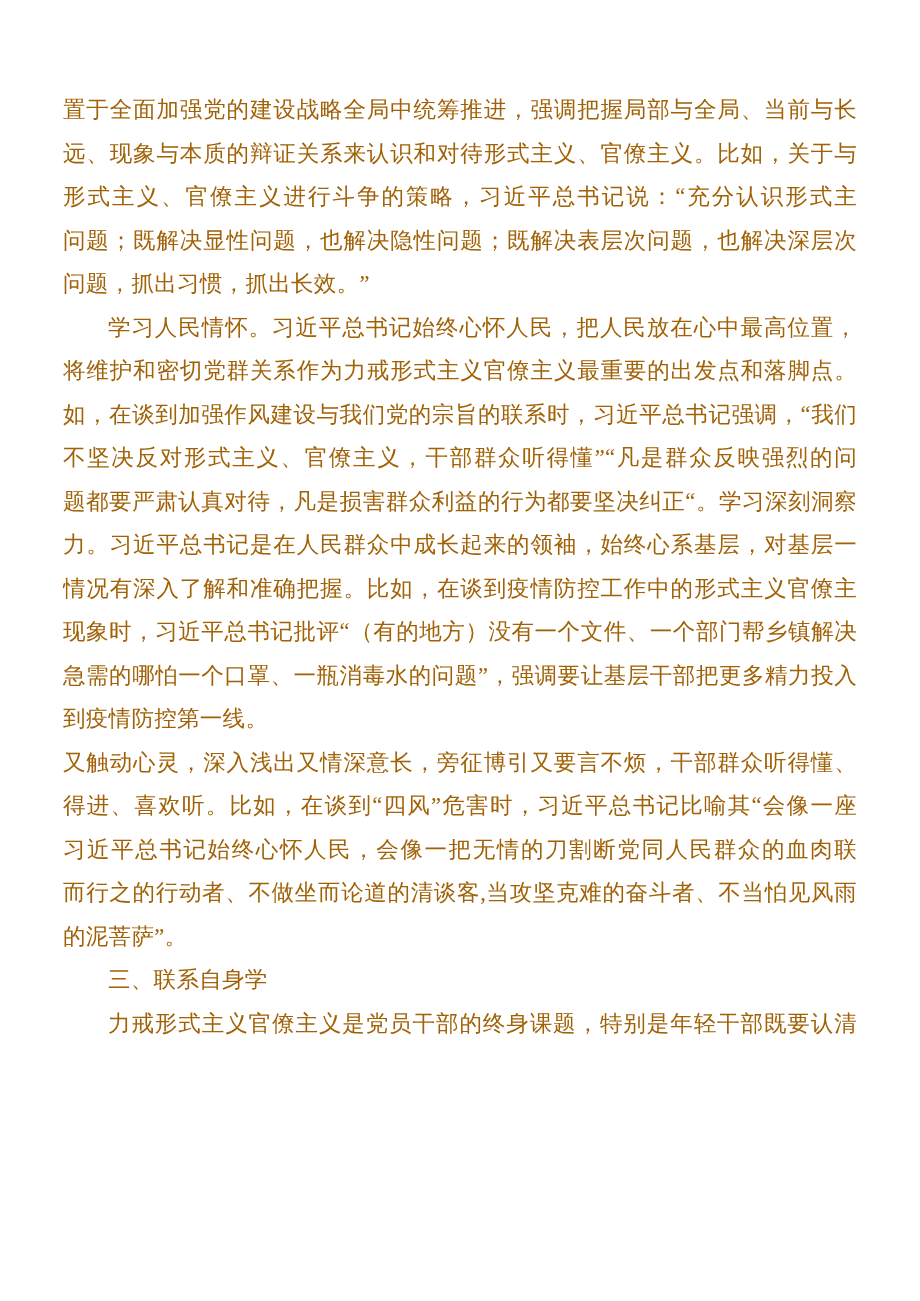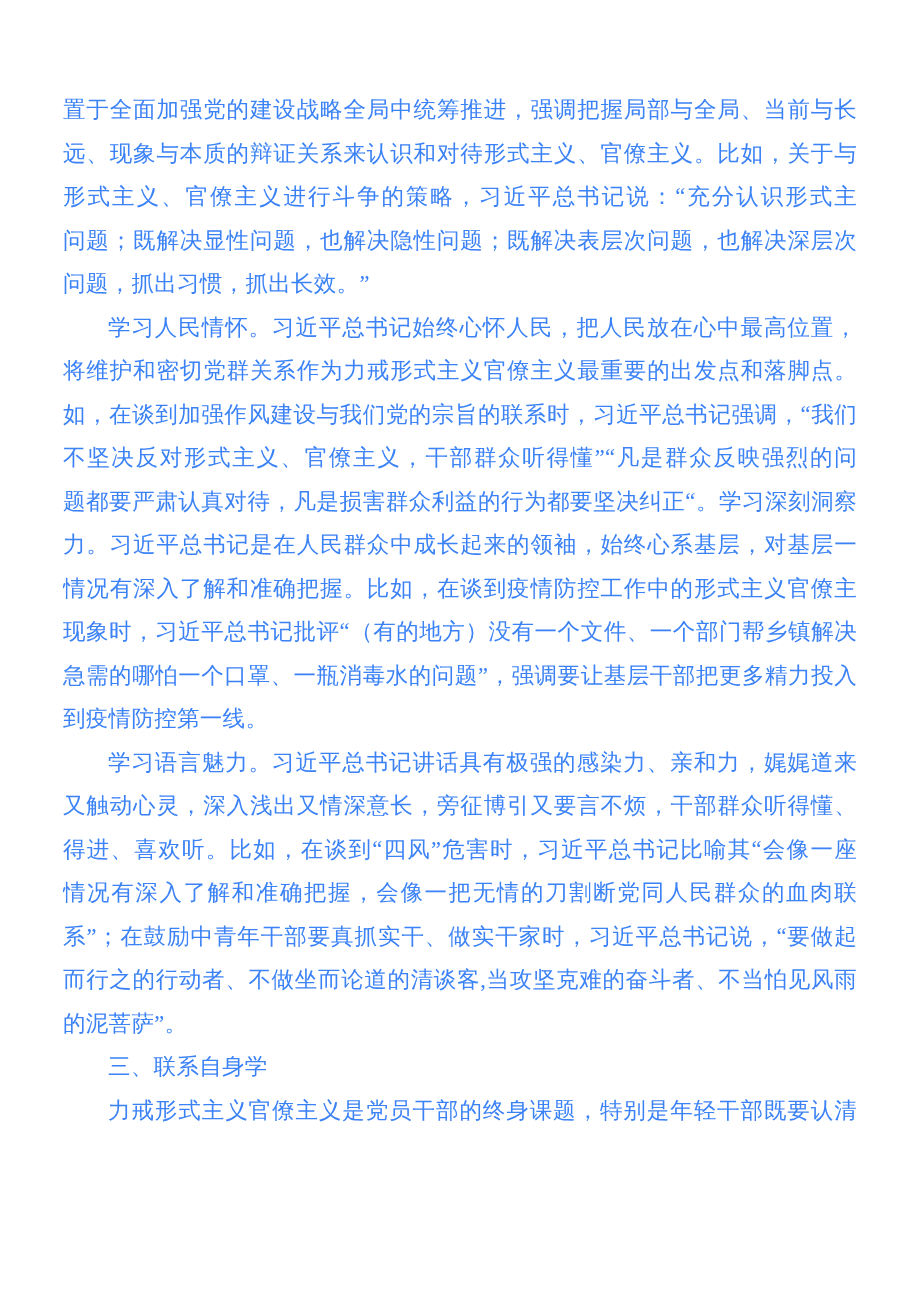--- a/index.html
+++ b/index.html
@@ -11,21 +11,21 @@
     position: relative;
     width: 920px;
     height: 1301px;
     background: #ffffff;
     box-sizing: border-box;
     padding: 88px 63px 0 63px;
     overflow: hidden;
     font-family: "Liberation Serif", "DejaVu Serif", serif;
     font-size: 22.5px;
     line-height: 43.5px;
-    color: #3b82f6;
+    color: #a16207;
   }
   .text-body {
     width: 794px;
   }
   .ln {
     height: 43.5px;
     overflow: hidden;
     text-align: justify;
     text-align-last: justify;
     text-justify: inter-character;
@@ -52,23 +52,21 @@
     <div class="ln indent">学习人民情怀。习近平总书记始终心怀人民，把人民放在心中最高位置，</div>
     <div class="ln">将维护和密切党群关系作为力戒形式主义官僚主义最重要的出发点和落脚点。比</div>
     <div class="ln">如，在谈到加强作风建设与我们党的宗旨的联系时，习近平总书记强调，“我们</div>
     <div class="ln">不坚决反对形式主义、官僚主义，干部群众听得懂”“凡是群众反映强烈的问</div>
     <div class="ln">题都要严肃认真对待，凡是损害群众利益的行为都要坚决纠正“。学习深刻洞察</div>
     <div class="ln">力。习近平总书记是在人民群众中成长起来的领袖，始终心系基层，对基层一线</div>
     <div class="ln">情况有深入了解和准确把握。比如，在谈到疫情防控工作中的形式主义官僚主义</div>
     <div class="ln">现象时，习近平总书记批评“（有的地方）没有一个文件、一个部门帮乡镇解决</div>
     <div class="ln">急需的哪怕一个口罩、一瓶消毒水的问题”，强调要让基层干部把更多精力投入</div>
     <div class="ln short">到疫情防控第一线。</div>
-    <div class="ln indent">学习语言魅力。习近平总书记讲话具有极强的感染力、亲和力，娓娓道来</div>
     <div class="ln">又触动心灵，深入浅出又情深意长，旁征博引又要言不烦，干部群众听得懂、听</div>
     <div class="ln">得进、喜欢听。比如，在谈到“四风”危害时，习近平总书记比喻其“会像一座</div>
-    <div class="ln">情况有深入了解和准确把握，会像一把无情的刀割断党同人民群众的血肉联</div>
-    <div class="ln">系”；在鼓励中青年干部要真抓实干、做实干家时，习近平总书记说，“要做起</div>
+    <div class="ln">习近平总书记始终心怀人民，会像一把无情的刀割断党同人民群众的血肉联</div>
     <div class="ln">而行之的行动者、不做坐而论道的清谈客,当攻坚克难的奋斗者、不当怕见风雨</div>
     <div class="ln short">的泥菩萨”。</div>
     <div class="ln indent short">三、联系自身学</div>
     <div class="ln indent">力戒形式主义官僚主义是党员干部的终身课题，特别是年轻干部既要认清</div>
   </div>
 </div>
 
 </body></html>

